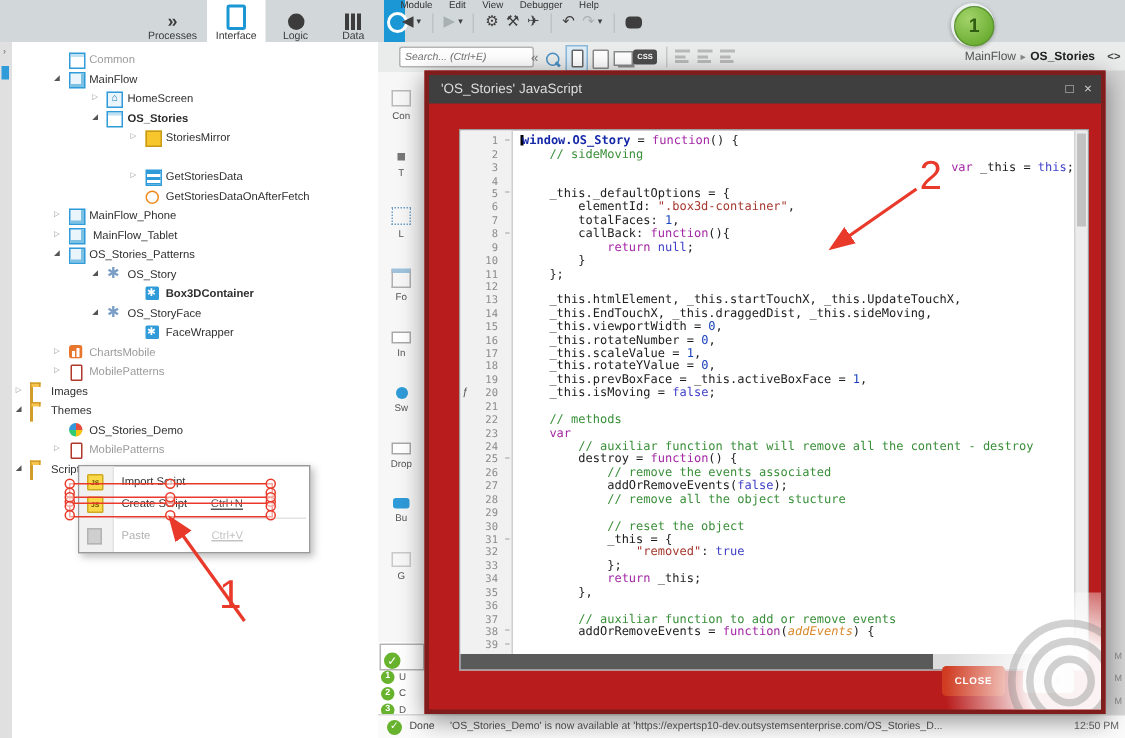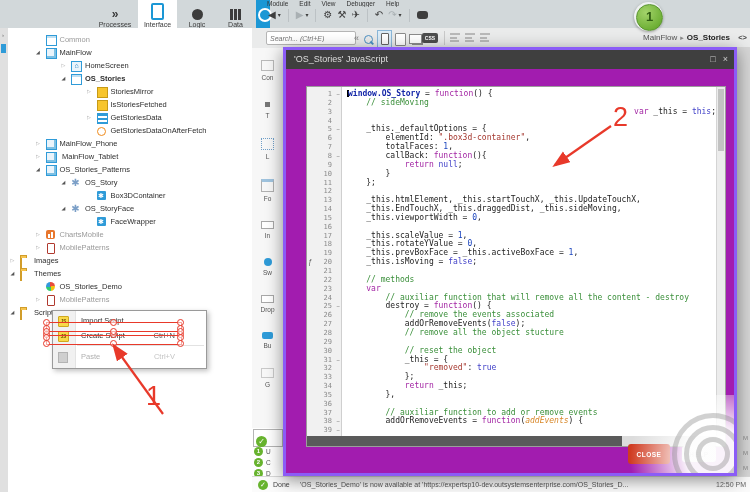--- a/index.html
+++ b/index.html
@@ -112,30 +112,30 @@
   #statusbar .msg{position:absolute;left:48px;top:4px;color:#555;white-space:nowrap;}
   #statusbar .time{position:absolute;right:4px;top:4px;color:#666;}
   #rightsliver{position:absolute;left:737px;top:47px;width:13px;height:429px;background:#d6d6d6;z-index:5;}
   #rightsliver span{position:absolute;right:2px;font-size:6px;color:#8a8a8a;}
   
   #ctxmenu{position:absolute;left:52px;top:310px;width:153px;height:57px;background:#fff;border:1px solid #9a9a9a;
            box-shadow:2px 2px 5px rgba(0,0,0,.25);z-index:30;}
   #ctxmenu .strip{position:absolute;left:0;top:0;bottom:0;width:22px;background:#f1f1f1;border-right:1px solid #e3e3e3;}
   .mrow{position:absolute;left:0;right:0;height:15px;font-size:7.5px;line-height:15px;color:#333;}
   .mrow .mlbl{position:absolute;left:28px;}
-  .mrow .msc{position:absolute;right:31px;color:#555;}
+  .mrow .msc{position:absolute;right:44px;color:#555;text-decoration:underline;}
   .mrow.dis{color:#b0b0b0;}
   .mrow.dis .msc{color:#c4c4c4;}
   .mico{position:absolute;left:5px;top:3px;}
   .mi-js{width:9px;height:9px;background:#f9d949;border:1px solid #cfa91f;border-radius:1px;
          font-size:4.5px;font-weight:bold;color:#6b5200;text-align:center;line-height:9px;}
   .mi-paste{width:8px;height:9px;background:#cfcfcf;border:1px solid #b3b3b3;}
   .msep{position:absolute;left:24px;right:2px;top:34px;height:1px;background:#e2e2e2;}
   
-  #modal{position:absolute;left:283px;top:47px;width:454px;height:429px;background:#a21caf;border:3px solid #8b5cf6;
+  #modal{position:absolute;left:283px;top:47px;width:454px;height:429px;background:#b91c1c;border:3px solid #7f1d1d;
          box-sizing:border-box;box-shadow:0 4px 16px rgba(0,0,0,.45);z-index:20;}
   #mtitle{position:absolute;left:0;top:0;right:0;height:19px;background:#3f3f3f;color:#ddd;font-size:9px;line-height:19px;padding-left:8px;}
   #mtitle .wbtns{position:absolute;right:6px;top:0;display:flex;gap:7px;color:#ccc;font-size:9px;}
   #editor{position:absolute;left:20px;top:36px;width:420px;height:361px;background:#fff;border:1px solid #9c9c9c;box-sizing:border-box;}
   #gutter{position:absolute;left:0;top:0;width:34px;bottom:10px;background:#f1f1f1;border-right:1px solid #cfcfcf;overflow:hidden;}
   .grow{position:absolute;left:0;width:34px;height:8.85px;}
   .grow .num{position:absolute;right:9px;top:0;font-family:"DejaVu Sans Mono",monospace;font-size:7px;line-height:8.85px;color:#8a8a8a;}
   .grow .fold{position:absolute;right:1px;top:0;font-size:6px;line-height:8.85px;color:#777;}
   .grow .mark{position:absolute;left:1px;top:0;font-size:7px;font-style:italic;line-height:8.85px;color:#555;}
   #codecol{position:absolute;left:35px;top:0;right:9px;bottom:10px;overflow:hidden;}
@@ -270,24 +270,20 @@
       <div class="trow bold" style="top: 44px;">
         <span class="arr" style="left: 51px;">◢</span>
         <span class="tic tic-screen" style="left: 63px;"></span>
         <span class="lbl" style="left: 77px;">OS_Stories</span>
       </div>
       <div class="trow " style="top: 57px;">
         <span class="arr col" style="left: 76.5px;">▷</span>
         <span class="tic tic-variable" style="left: 88.5px;"></span>
         <span class="lbl" style="left: 102.5px;">StoriesMirror</span>
       </div>
-      <div class="trow " style="top: 70px;">
-        <span class="tic tic-variable" style="left: 88.5px;"></span>
-        <span class="lbl" style="left: 102.5px;">IsStoriesFetched</span>
-      </div>
       <div class="trow " style="top: 83px;">
         <span class="arr col" style="left: 76.5px;">▷</span>
         <span class="tic tic-table" style="left: 88.5px;"></span>
         <span class="lbl" style="left: 102.5px;">GetStoriesData</span>
       </div>
       <div class="trow " style="top: 96px;">
         <span class="tic tic-event" style="left: 88.5px;"></span>
         <span class="lbl" style="left: 102.5px;">GetStoriesDataOnAfterFetch</span>
       </div>
       <div class="trow " style="top: 109px;">
@@ -303,21 +299,21 @@
       <div class="trow " style="top: 135px;">
         <span class="arr" style="left: 25.5px;">◢</span>
         <span class="tic tic-flow" style="left: 37.5px;"></span>
         <span class="lbl" style="left: 51.5px;">OS_Stories_Patterns</span>
       </div>
       <div class="trow " style="top: 148px;">
         <span class="arr" style="left: 51px;">◢</span>
         <span class="tic tic-webblock" style="left: 63px;">✱</span>
         <span class="lbl" style="left: 77px;">OS_Story</span>
       </div>
-      <div class="trow " style="top: 161px;">
+      <div class="trow " style="top: 161px; font-weight: bold;">
         <span class="tic tic-block-instance" style="left: 88.5px;">✱</span>
         <span class="lbl" style="left: 102.5px;">Box3DContainer</span>
       </div>
       <div class="trow " style="top: 174px;">
         <span class="arr" style="left: 51px;">◢</span>
         <span class="tic tic-webblock" style="left: 63px;">✱</span>
         <span class="lbl" style="left: 77px;">OS_StoryFace</span>
       </div>
       <div class="trow " style="top: 187px;">
         <span class="tic tic-block-instance" style="left: 88.5px;">✱</span>
@@ -570,20 +566,21 @@
           <div class="crow" style="top: 47.25px;">        elementId: <span class="str">".box3d-container"</span>,</div>
           <div class="crow" style="top: 56.1px;">        totalFaces: <span class="num">1</span>,</div>
           <div class="crow" style="top: 64.95px;">        callBack: <span class="kw">function</span>(){</div>
           <div class="crow" style="top: 73.8px;">            <span class="kw">return</span> <span class="lit">null</span>;</div>
           <div class="crow" style="top: 82.65px;">        }</div>
           <div class="crow" style="top: 91.5px;">    };</div>
           <div class="crow" style="top: 100.35px;"></div>
           <div class="crow" style="top: 109.2px;">    _this.htmlElement, _this.startTouchX, _this.UpdateTouchX,</div>
           <div class="crow" style="top: 118.05px;">    _this.EndTouchX, _this.draggedDist, _this.sideMoving,</div>
           <div class="crow" style="top: 126.9px;">    _this.viewportWidth = <span class="num">0</span>,</div>
+          <div class="crow" style="top: 135.75px;">    _this.rotateNumber = <span class="num">0</span>,</div>
           <div class="crow" style="top: 144.6px;">    _this.scaleValue = <span class="num">1</span>,</div>
           <div class="crow" style="top: 153.45px;">    _this.rotateYValue = <span class="num">0</span>,</div>
           <div class="crow" style="top: 162.3px;">    _this.prevBoxFace = _this.activeBoxFace = <span class="num">1</span>,</div>
           <div class="crow" style="top: 171.15px;">    _this.isMoving = <span class="lit">false</span>;</div>
           <div class="crow" style="top: 180px;"></div>
           <div class="crow" style="top: 188.85px;">    <span class="cm">// methods</span></div>
           <div class="crow" style="top: 197.7px;">    <span class="kw">var</span></div>
           <div class="crow" style="top: 206.55px;">        <span class="cm">// auxiliar function that will remove all the content - destroy</span></div>
           <div class="crow" style="top: 215.4px;">        destroy = <span class="kw">function</span>() {</div>
           <div class="crow" style="top: 224.25px;">            <span class="cm">// remove the events associated</span></div>

